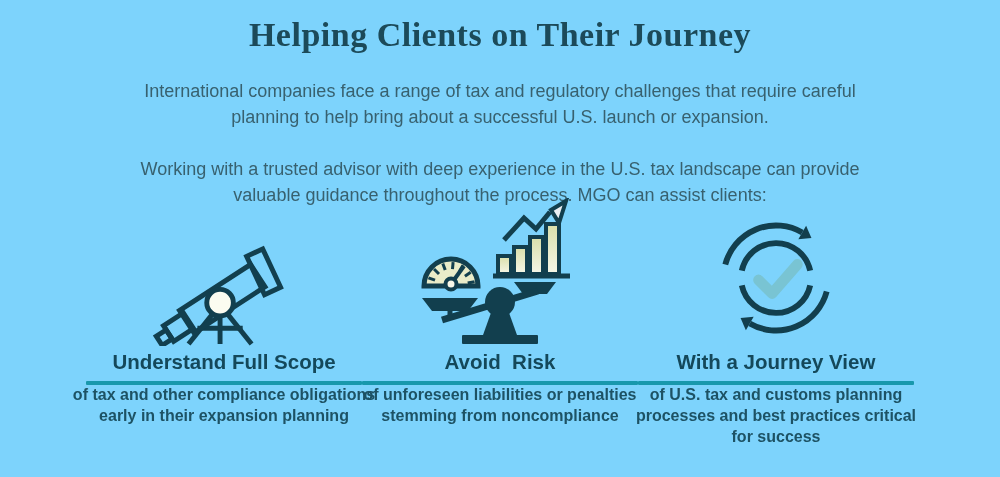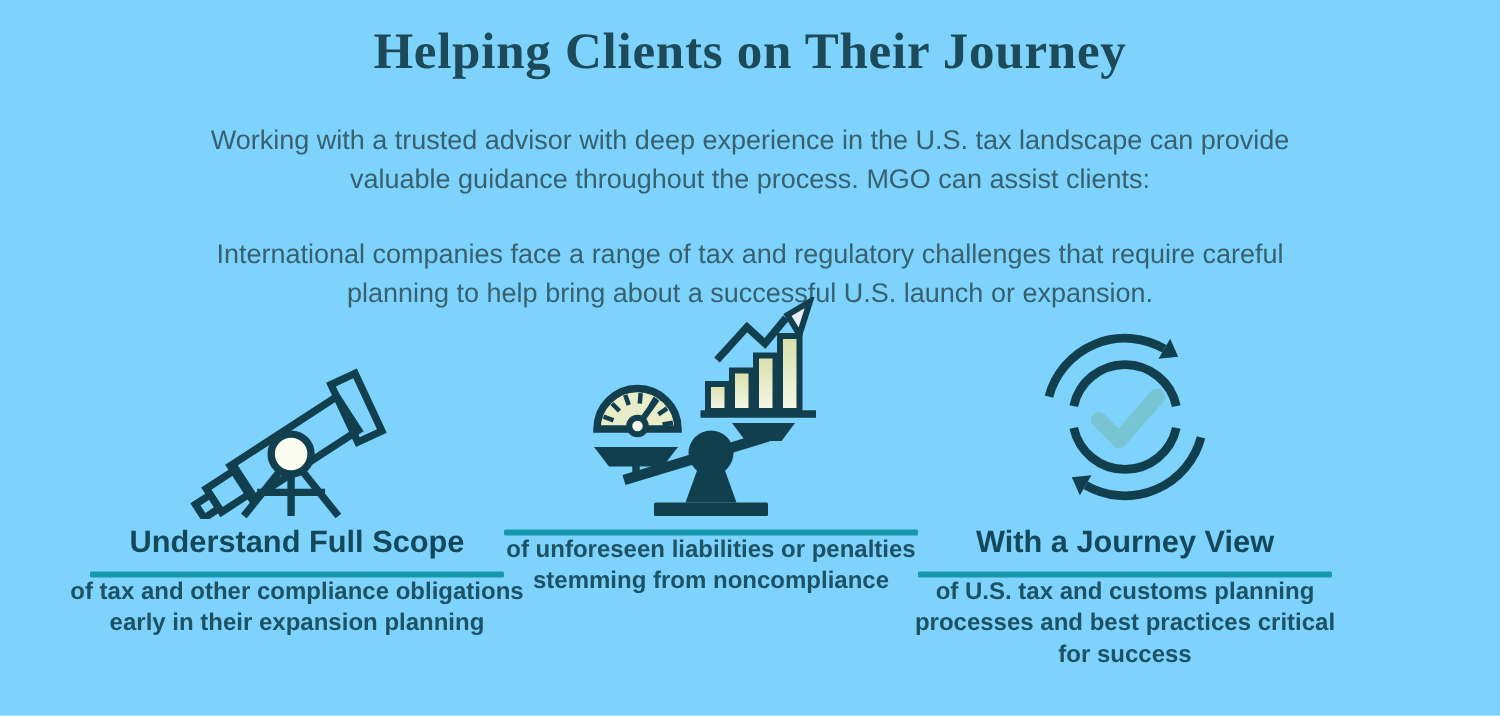--- a/index.html
+++ b/index.html
@@ -25,22 +25,22 @@
     margin: 24px auto 0;
     max-width: 780px;
     text-align: center;
     font-size: 18px;
     line-height: 1.45;
     color: #38616f;
   }
   .intro.second { margin-top: 26px; }
   .columns {
     display: flex;
-    justify-content: flex-start;
-    padding: 0 60px;
+    justify-content: center;
+    padding: 0 44px;
     margin-top: 4px;
   }
   .column {
     width: 276px;
     display: flex;
     flex-direction: column;
     align-items: center;
   }
   .icon-box {
     height: 134px;
@@ -74,22 +74,22 @@
   }
   .col-desc.narrow { width: 292px; }
 </style>
 </head>
 <body>
 
 <div class="page">
 
   <h1 class="title">Helping Clients on Their Journey</h1>
 
+  <p class="intro">International companies face a range of tax and regulatory challenges that require careful planning to help bring about a successful U.S. launch or expansion.</p>
   <p class="intro second">Working with a trusted advisor with deep experience in the U.S. tax landscape can provide valuable guidance throughout the process. MGO can assist clients:</p>
-  <p class="intro">International companies face a range of tax and regulatory challenges that require careful planning to help bring about a successful U.S. launch or expansion.</p>
 
   <div class="columns">
 
     <div class="column">
       <div class="icon-box">
         <svg width="158" height="128" viewBox="0 0 160 130" fill="none" stroke="#123f4e" stroke-width="5">
 
           <line x1="76" y1="88" x2="76" y2="128"></line>
           <line x1="76" y1="88" x2="44" y2="128"></line>
           <line x1="76" y1="88" x2="108" y2="128"></line>
@@ -147,20 +147,21 @@
             <line x1="74.6" y1="83.8" x2="67.7" y2="85.0"></line>
           </g>
           <line x1="51" y1="86" x2="64" y2="68" stroke="#123f4e" stroke-width="4"></line>
           <circle cx="51" cy="86" r="5.5" fill="#f6f7e8" stroke="#123f4e" stroke-width="4"></circle>
 
           <circle cx="100" cy="104" r="15" fill="#123f4e"></circle>
           <polygon points="92,112 108,112 117,137 83,137" fill="#123f4e"></polygon>
           <rect x="62" y="137" width="76" height="9" rx="1" fill="#123f4e"></rect>
         </svg>
       </div>
+      <div class="col-heading">Avoid  Risk</div>
       <div class="divider"></div>
       <div class="col-desc">of unforeseen liabilities or penalties stemming from noncompliance</div>
     </div>
 
     <div class="column">
       <div class="icon-box">
         <svg width="136" height="136" viewBox="0 0 140 140" fill="none">
 
           <path d="M 17.8,56 A 54 54 0 0 1 97,23.2" stroke="#123f4e" stroke-width="6"></path>
           <polygon points="106.5,28.7 101,16.3 93,30.1" fill="#123f4e"></polygon>

